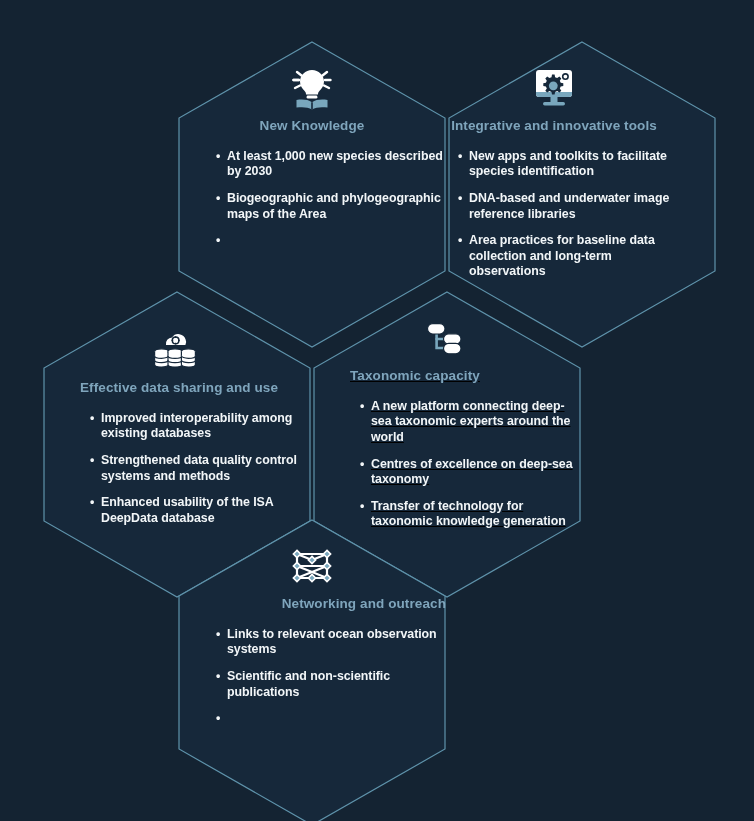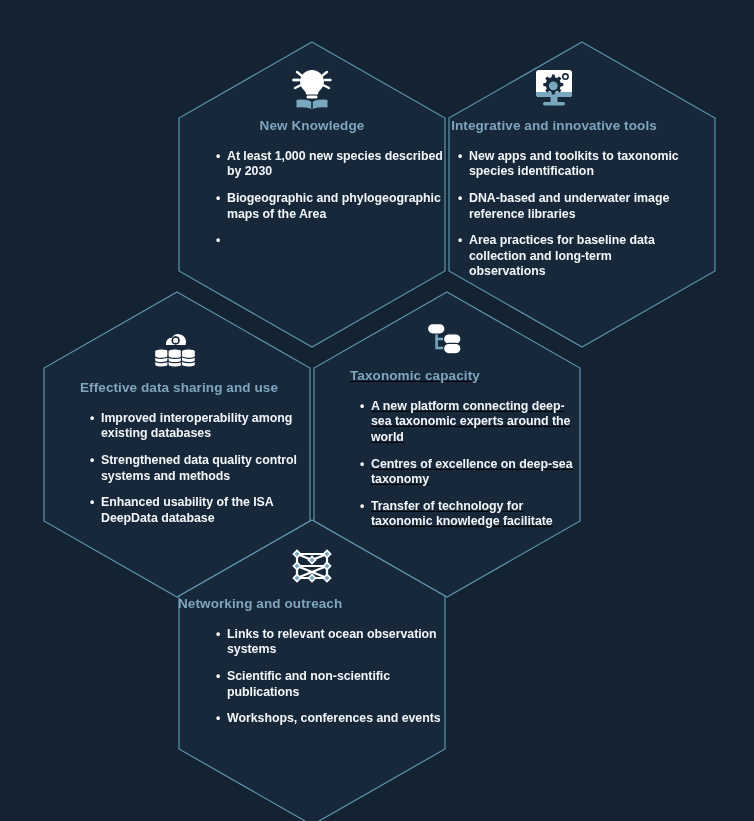--- a/index.html
+++ b/index.html
@@ -81,21 +81,21 @@
   .c-taxonomy .hex-content     { left: 312px; top: 282px; text-decoration: underline; }
   .c-network .hex-content      { left: 178px; top: 510px; }
 
   .c-data .hex-title,
   .c-taxonomy .hex-title { text-align: left; padding-left: 38px; }
   .c-data .hex-list,
   .c-taxonomy .hex-list { padding-left: 48px; }
   .c-new-knowledge .hex-list,
   .c-tools .hex-list,
   .c-network .hex-list { padding-left: 38px; }
-  .c-network .hex-title { text-align: left; }
+  .c-network .hex-title { text-align: right; }
   .c-data .hex-icon    { justify-content: flex-start; padding-left: 108px; }
   .c-taxonomy .hex-icon{ justify-content: flex-start; padding-left: 108px; }
 </style>
 </head>
 <body>
 
 <div id="stage">
 
   <svg id="hex-layer" viewBox="0 0 754 821">
     <g fill="#16283a" stroke="#5f93ab" stroke-width="1.2">
@@ -143,21 +143,21 @@
           <path d="M7 26 L43 26 L43 28 A3 3 0 0 1 40 31 L10 31 A3 3 0 0 1 7 28 Z" fill="#79a7bd"></path>
           <circle cx="36.4" cy="10.6" r="2.7" fill="none" stroke="#16283a" stroke-width="1.6"></circle>
           <path d="M23 8.6 l2.6 0 0.5 2.6 2.1 0.9 2.2-1.5 1.9 1.9 -1.5 2.2 0.9 2.1 2.6 0.5 0 2.6 -2.6 0.5 -0.9 2.1 1.5 2.2 -1.9 1.9 -2.2-1.5 -2.1 0.9 -0.5 2.6 -2.6 0 -0.5-2.6 -2.1-0.9 -2.2 1.5 -1.9-1.9 1.5-2.2 -0.9-2.1 -2.6-0.5 0-2.6 2.6-0.5 0.9-2.1 -1.5-2.2 1.9-1.9 2.2 1.5 2.1-0.9 Z" fill="#16283a"></path>
           <circle cx="24.3" cy="19.8" r="4.4" fill="#79a7bd"></circle>
           <rect x="21.5" y="31" width="7" height="5" fill="#79a7bd"></rect>
           <rect x="14" y="36" width="22" height="3.4" rx="1.7" fill="#79a7bd"></rect>
         </svg>
       </div>
       <div class="hex-title">Integrative and innovative tools</div>
       <ul class="hex-list">
-        <li><span class="bullet">•</span><span>New apps and toolkits to taxonomic species identification</span></li>
+        <li><span class="bullet">•</span><span>New apps and toolkits to facilitate species identification</span></li>
         <li><span class="bullet">•</span><span>DNA-based and underwater image reference libraries</span></li>
         <li><span class="bullet">•</span><span>Area practices for baseline data collection and long-term observations</span></li>
       </ul>
     </div>
   </div>
 
   <div class="hex-cell c-data">
     <div class="hex-content">
       <div class="hex-icon">
         <svg width="50" height="46" viewBox="0 0 50 46">
@@ -205,21 +205,21 @@
           </g>
           <rect x="7.5" y="7.6" width="17.5" height="10.4" rx="5.2" fill="#ffffff" stroke="#16283a" stroke-width="1.2"></rect>
           <rect x="23.5" y="17.8" width="17.5" height="10.4" rx="5.2" fill="#ffffff" stroke="#16283a" stroke-width="1.2"></rect>
           <rect x="23.5" y="27.4" width="17.5" height="10.4" rx="5.2" fill="#ffffff" stroke="#16283a" stroke-width="1.2"></rect>
         </svg>
       </div>
       <div class="hex-title">Taxonomic capacity</div>
       <ul class="hex-list">
         <li><span class="bullet">•</span><span>A new platform connecting deep-sea taxonomic experts around the world</span></li>
         <li><span class="bullet">•</span><span>Centres of excellence on deep-sea taxonomy</span></li>
-        <li><span class="bullet">•</span><span>Transfer of technology for taxonomic knowledge facilitate</span></li>
+        <li><span class="bullet">•</span><span>Transfer of technology for taxonomic knowledge generation</span></li>
       </ul>
     </div>
   </div>
 
   <div class="hex-cell c-network">
     <div class="hex-content">
       <div class="hex-icon">
         <svg width="50" height="46" viewBox="0 0 50 46">
           <g stroke="#ffffff" stroke-width="2.2" fill="none" stroke-linecap="round">
             <line x1="10" y1="10" x2="40" y2="10"></line>
@@ -241,18 +241,18 @@
             <polygon points="10,30.4 13.6,34 10,37.6 6.4,34"></polygon>
             <polygon points="40,30.4 43.6,34 40,37.6 36.4,34"></polygon>
             <polygon points="25,30.4 28.6,34 25,37.6 21.4,34"></polygon>
           </g>
         </svg>
       </div>
       <div class="hex-title">Networking and outreach</div>
       <ul class="hex-list">
         <li><span class="bullet">•</span><span>Links to relevant ocean observation systems</span></li>
         <li><span class="bullet">•</span><span>Scientific and non-scientific publications</span></li>
-        <li><span class="bullet">•</span><span>Workshops, conferences and events</span></li>
+        <li><span class="bullet">•</span></li>
       </ul>
     </div>
   </div>
 
 </div>
 
 </body></html>

